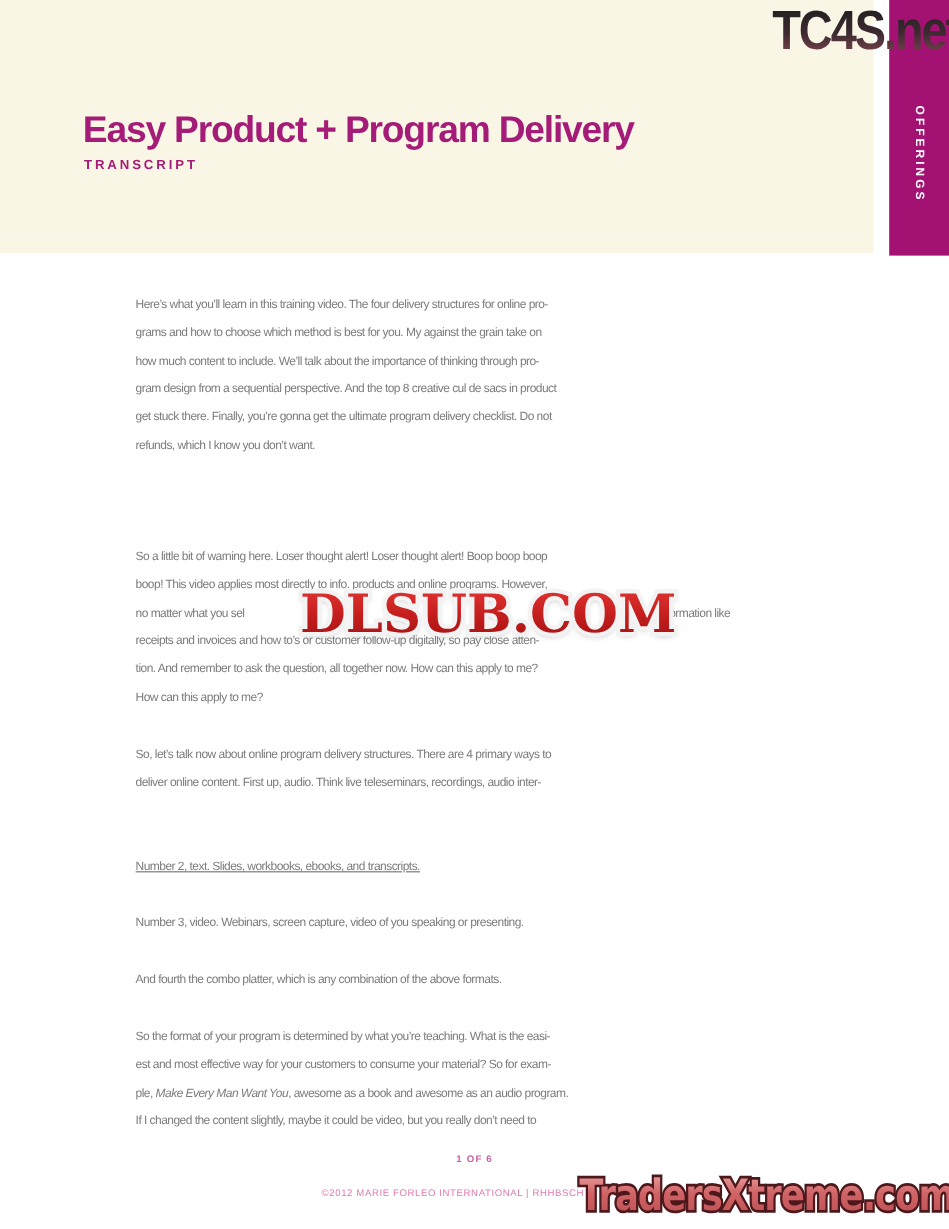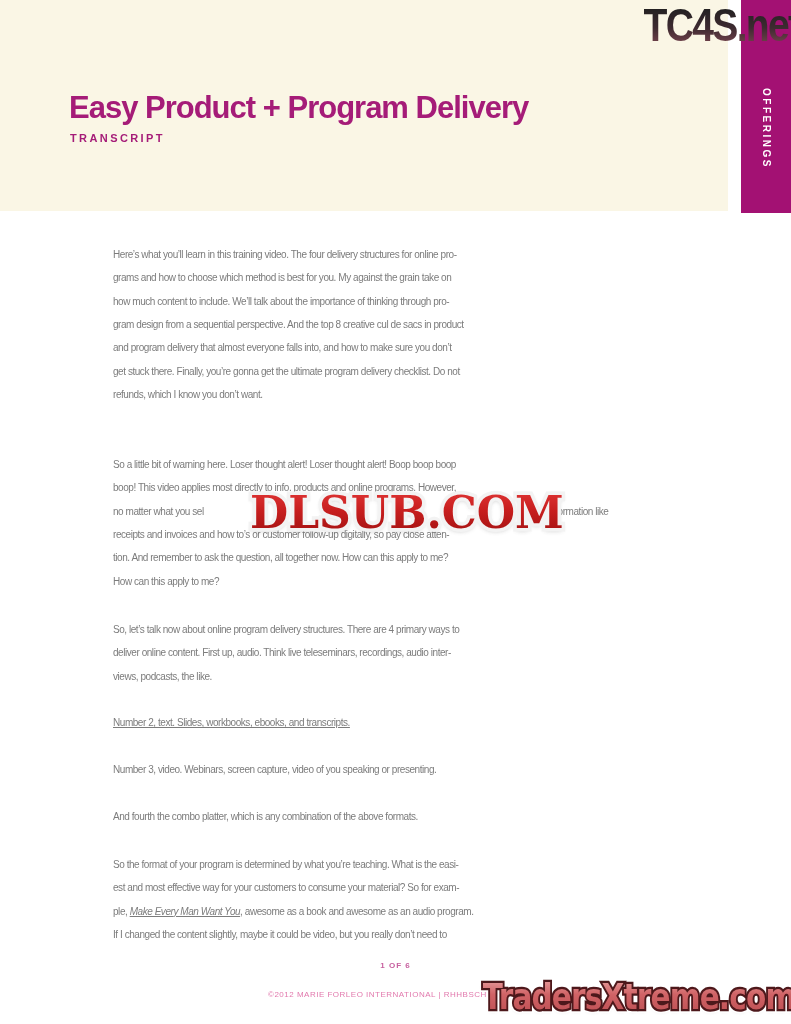--- a/index.html
+++ b/index.html
@@ -34,21 +34,21 @@
     transform:translateY(22px);
   }
   
   .para{
     position:absolute;left:113px;width:580px;
     font-size:10px;line-height:23.35px;letter-spacing:-0.45px;
     color:#7c7c7c;
   }
   .line{white-space:nowrap;height:23.35px;position:relative;}
   .line .frag-right{position:absolute;left:417px;top:0;}
-  .italic{font-style:italic;text-decoration:underline;}
+  .italic{font-style:italic;}
   .p1{top:243px;}
   .p2{top:453px;}
   .p3{top:618px;}
   .p4{top:711px;text-decoration:underline;}
   .p5{top:758px;}
   .p6{top:805px;}
   .p7{top:853px;}
   
   .page-indicator{
     position:absolute;left:0;top:961px;width:791px;text-align:center;
@@ -110,41 +110,39 @@
 
 <div class="side-tab">
   <span>OFFERINGS</span>
 </div>
 
 <div class="para p1">
   <div class="line">Here’s what you’ll learn in this training video. The four delivery structures for online pro-</div>
   <div class="line">grams and how to choose which method is best for you. My against the grain take on</div>
   <div class="line">how much content to include. We’ll talk about the importance of thinking through pro-</div>
   <div class="line">gram design from a sequential perspective. And the top 8 creative cul de sacs in product</div>
-  <div class="line">and program delivery that almost everyone falls into, and how to make sure you don’t</div>
   <div class="line">get stuck there. Finally, you’re gonna get the ultimate program delivery checklist. Do not</div>
   <div class="line">refunds, which I know you don’t want.</div>
 </div>
 
 <div class="para p2">
   <div class="line">So a little bit of warning here. Loser thought alert! Loser thought alert! Boop boop boop</div>
   <div class="line">boop! This video applies most directly to info. products and online programs. However,</div>
   <div class="line">
     <span>no matter what you sel</span>
     <span class="frag-right">liver information like</span>
   </div>
   <div class="line">receipts and invoices and how to’s or customer follow-up digitally, so pay close atten-</div>
   <div class="line">tion. And remember to ask the question, all together now. How can this apply to me?</div>
   <div class="line">How can this apply to me?</div>
 </div>
 
 <div class="para p3">
   <div class="line">So, let’s talk now about online program delivery structures. There are 4 primary ways to</div>
   <div class="line">deliver online content. First up, audio. Think live teleseminars, recordings, audio inter-</div>
-  <div class="line">views, podcasts, the like.</div>
 </div>
 
 <div class="para p4">
   <div class="line">Number 2, text. Slides, workbooks, ebooks, and transcripts.</div>
 </div>
 <div class="para p5">
   <div class="line">Number 3, video. Webinars, screen capture, video of you speaking or presenting.</div>
 </div>
 <div class="para p6">
   <div class="line">And fourth the combo platter, which is any combination of the above formats.</div>

